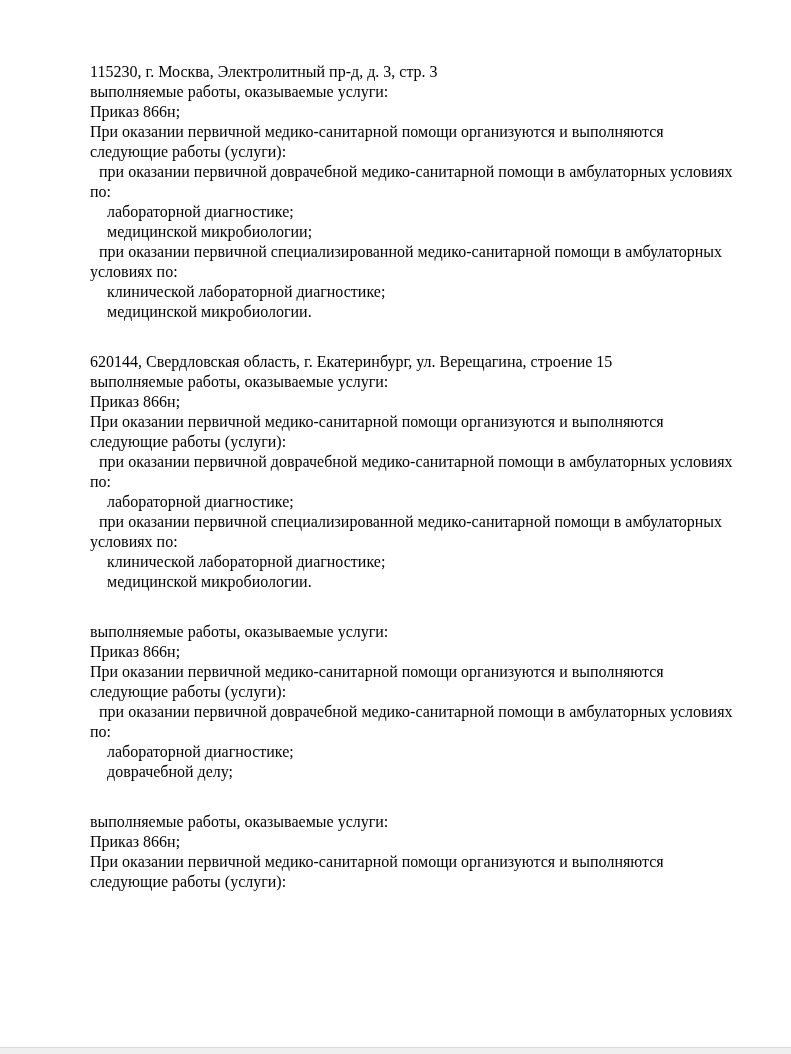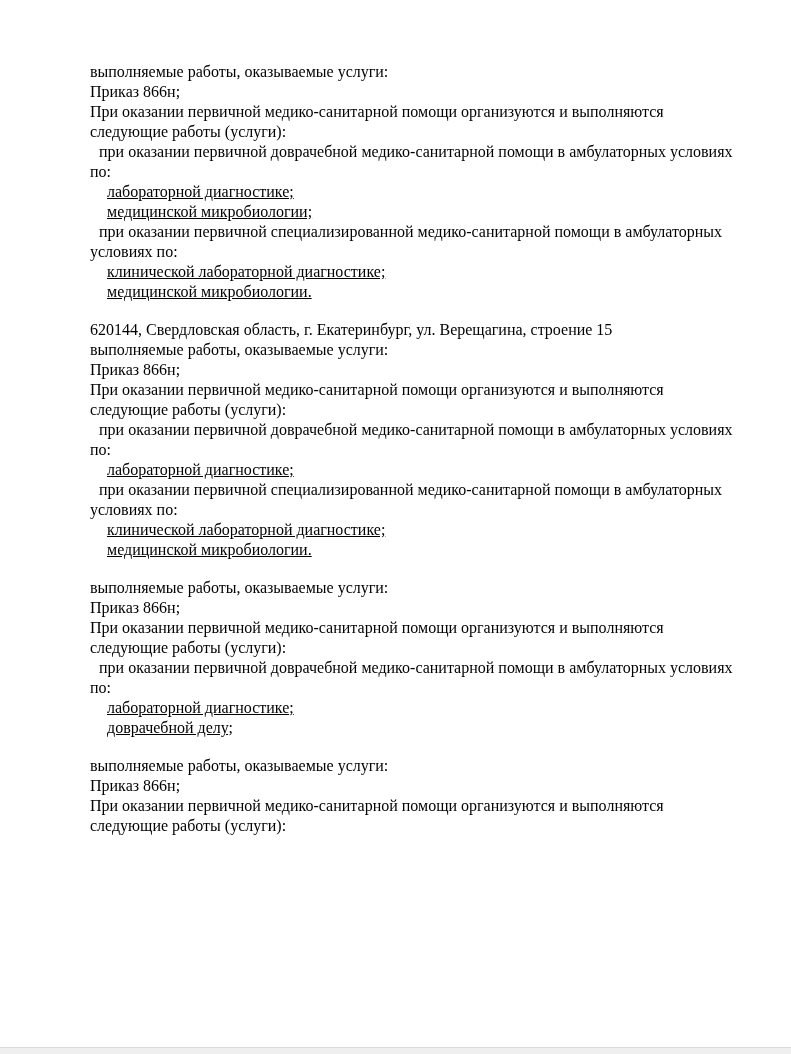--- a/index.html
+++ b/index.html
@@ -20,47 +20,48 @@
   }
   .content {
     box-sizing: border-box;
     padding: 62px 0 0 90px;
     width: 741px;
   }
   .block-inner {
     width: 650px;
   }
   .block + .block {
-    margin-top: 18px;
+    margin-top: 30px;
   }
   .ln {
     white-space: normal;
     word-spacing: normal;
   }
   
   .i1 { text-indent: 9px; }
-  .i2 { text-indent: 17px; text-decoration: underline; }
+  .i2 { text-indent: 17px; }
 
   .bottom-bar {
     position: absolute;
     left: 0;
     bottom: 0;
     width: 791px;
     height: 6px;
     background: #efefef;
     border-top: 1px solid #d9d9d9;
   }
 </style>
 </head>
 <body>
 
 <div class="content">
 
   <section class="block">
     <div class="block-inner">
+      <div class="ln i0">115230, г. Москва, Электролитный пр-д, д. 3, стр. 3</div>
       <div class="ln i0">выполняемые работы, оказываемые услуги:</div>
       <div class="ln i0">Приказ 866н;</div>
       <div class="ln i0">При оказании первичной медико-санитарной помощи организуются и выполняются следующие работы (услуги):</div>
       <div class="ln i1">при оказании первичной доврачебной медико-санитарной помощи в амбулаторных условиях по:</div>
       <div class="ln i2">лабораторной диагностике;</div>
       <div class="ln i2">медицинской микробиологии;</div>
       <div class="ln i1">при оказании первичной специализированной медико-санитарной помощи в амбулаторных условиях по:</div>
       <div class="ln i2">клинической лабораторной диагностике;</div>
       <div class="ln i2">медицинской микробиологии.</div>
     </div>

